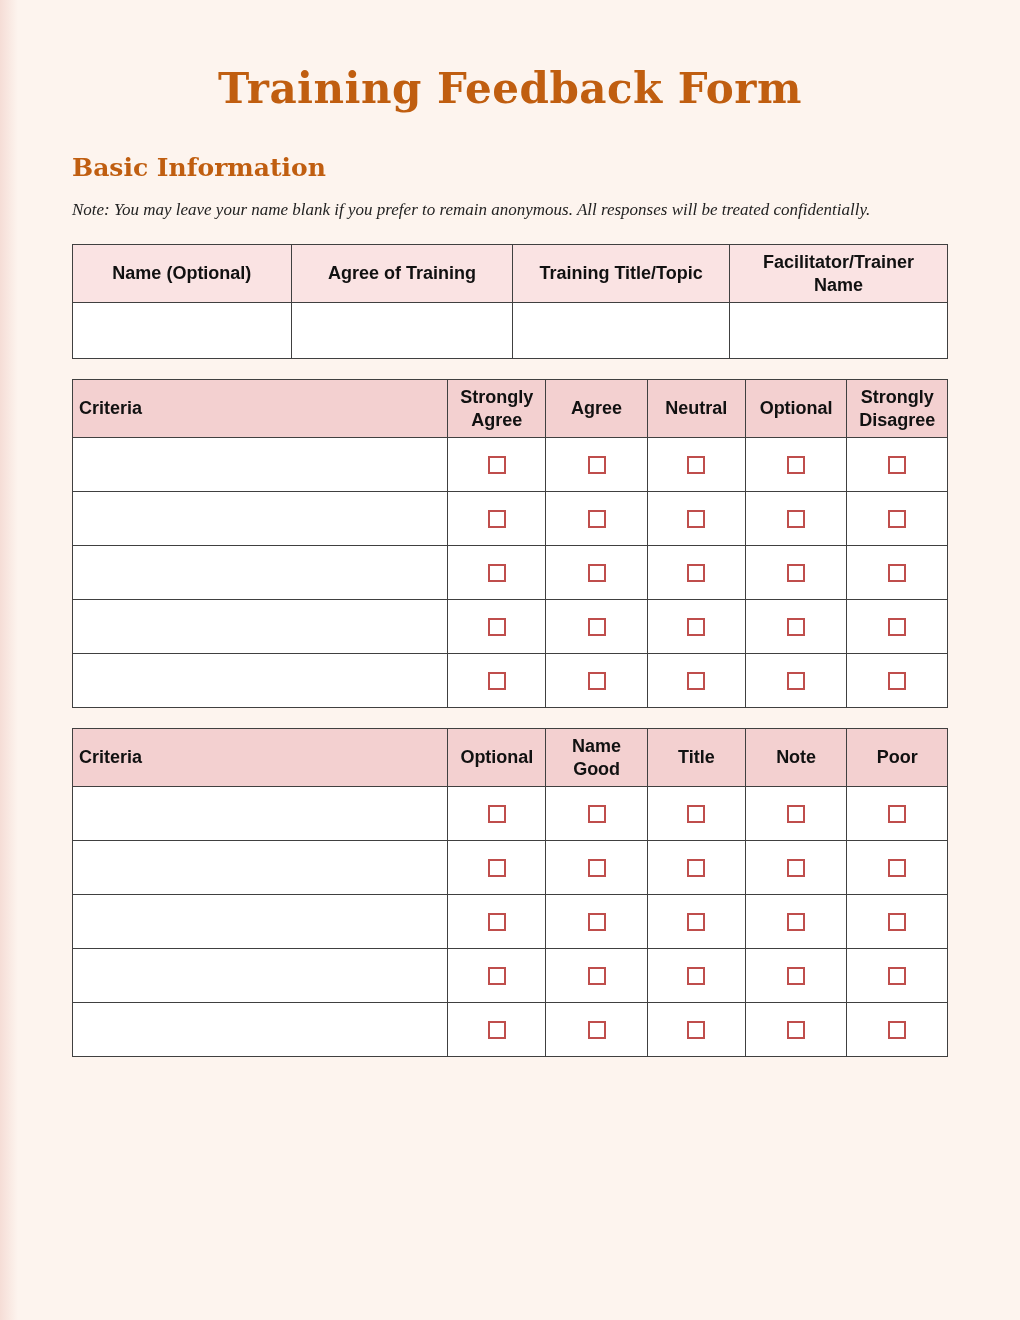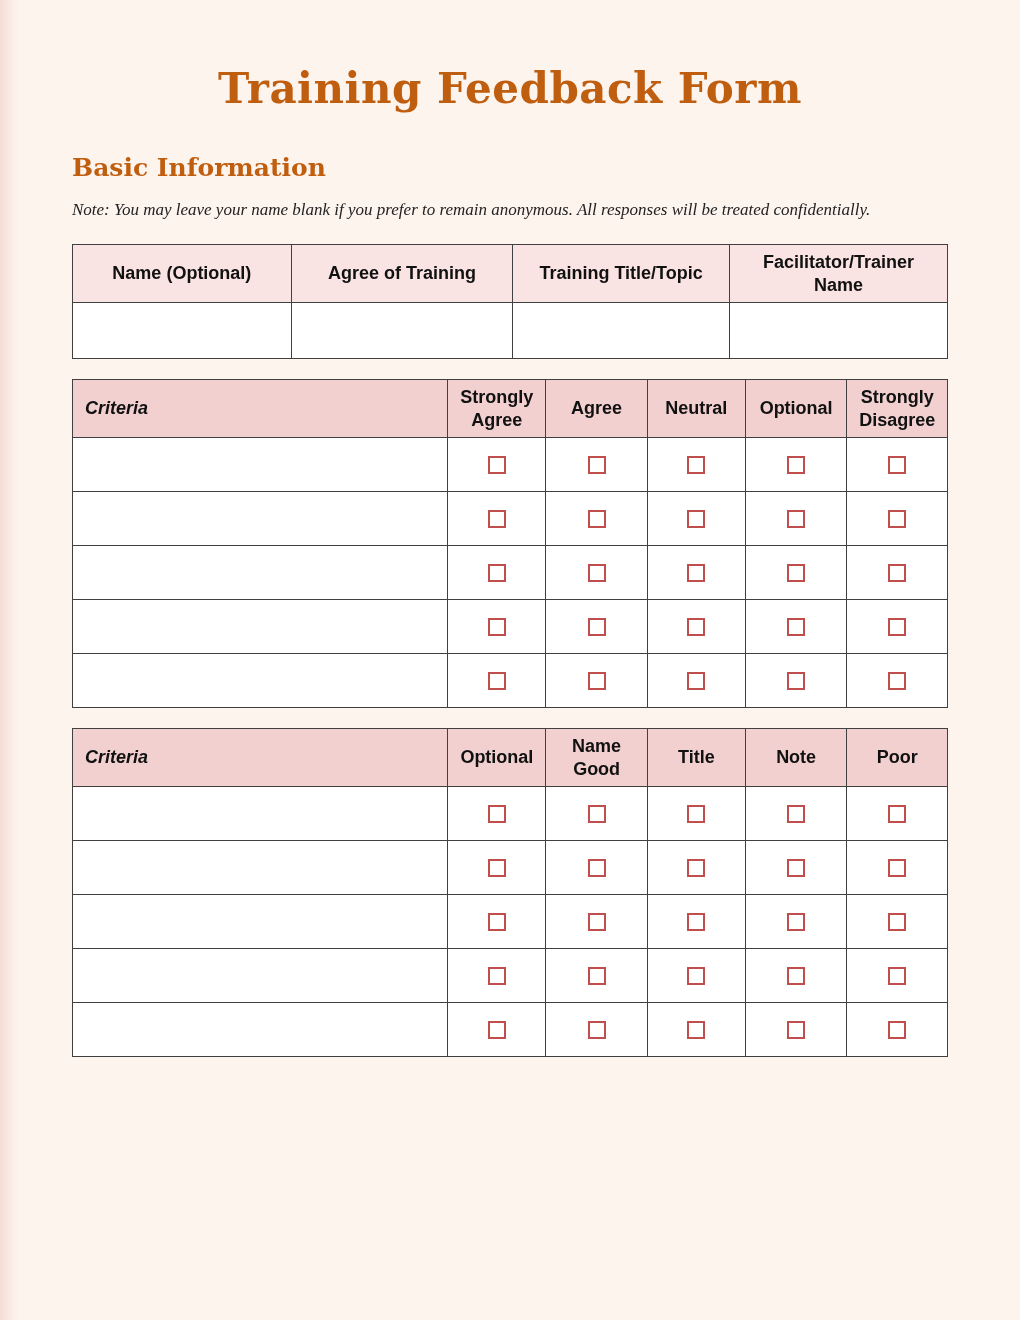--- a/index.html
+++ b/index.html
@@ -56,21 +56,21 @@
     text-align: center;
     padding: 6px 8px;
     line-height: 1.25;
     color: #111;
   }
 
   .basic-table th { background: #fae3e3; height: 52px; }
   .basic-table td { height: 56px; background: #fff; }
 
   .rating-table th { background: #f3d0d0; height: 54px; }
-  .rating-table th.criteria-head { text-align: left; padding-left: 12px; font-style: italic; }
+  .rating-table th.criteria-head { text-align: left; padding-left: 6px; }
   .rating-table td { height: 54px; background: #fff; text-align: center; vertical-align: middle; }
   .rating-table td.criteria-cell { text-align: left; }
   .trainer-table th { height: 48px; }
 
   .checkbox {
     display: inline-block;
     width: 18px;
     height: 18px;
     border: 2px solid #bf4e4c;
     background: #ffffff;

